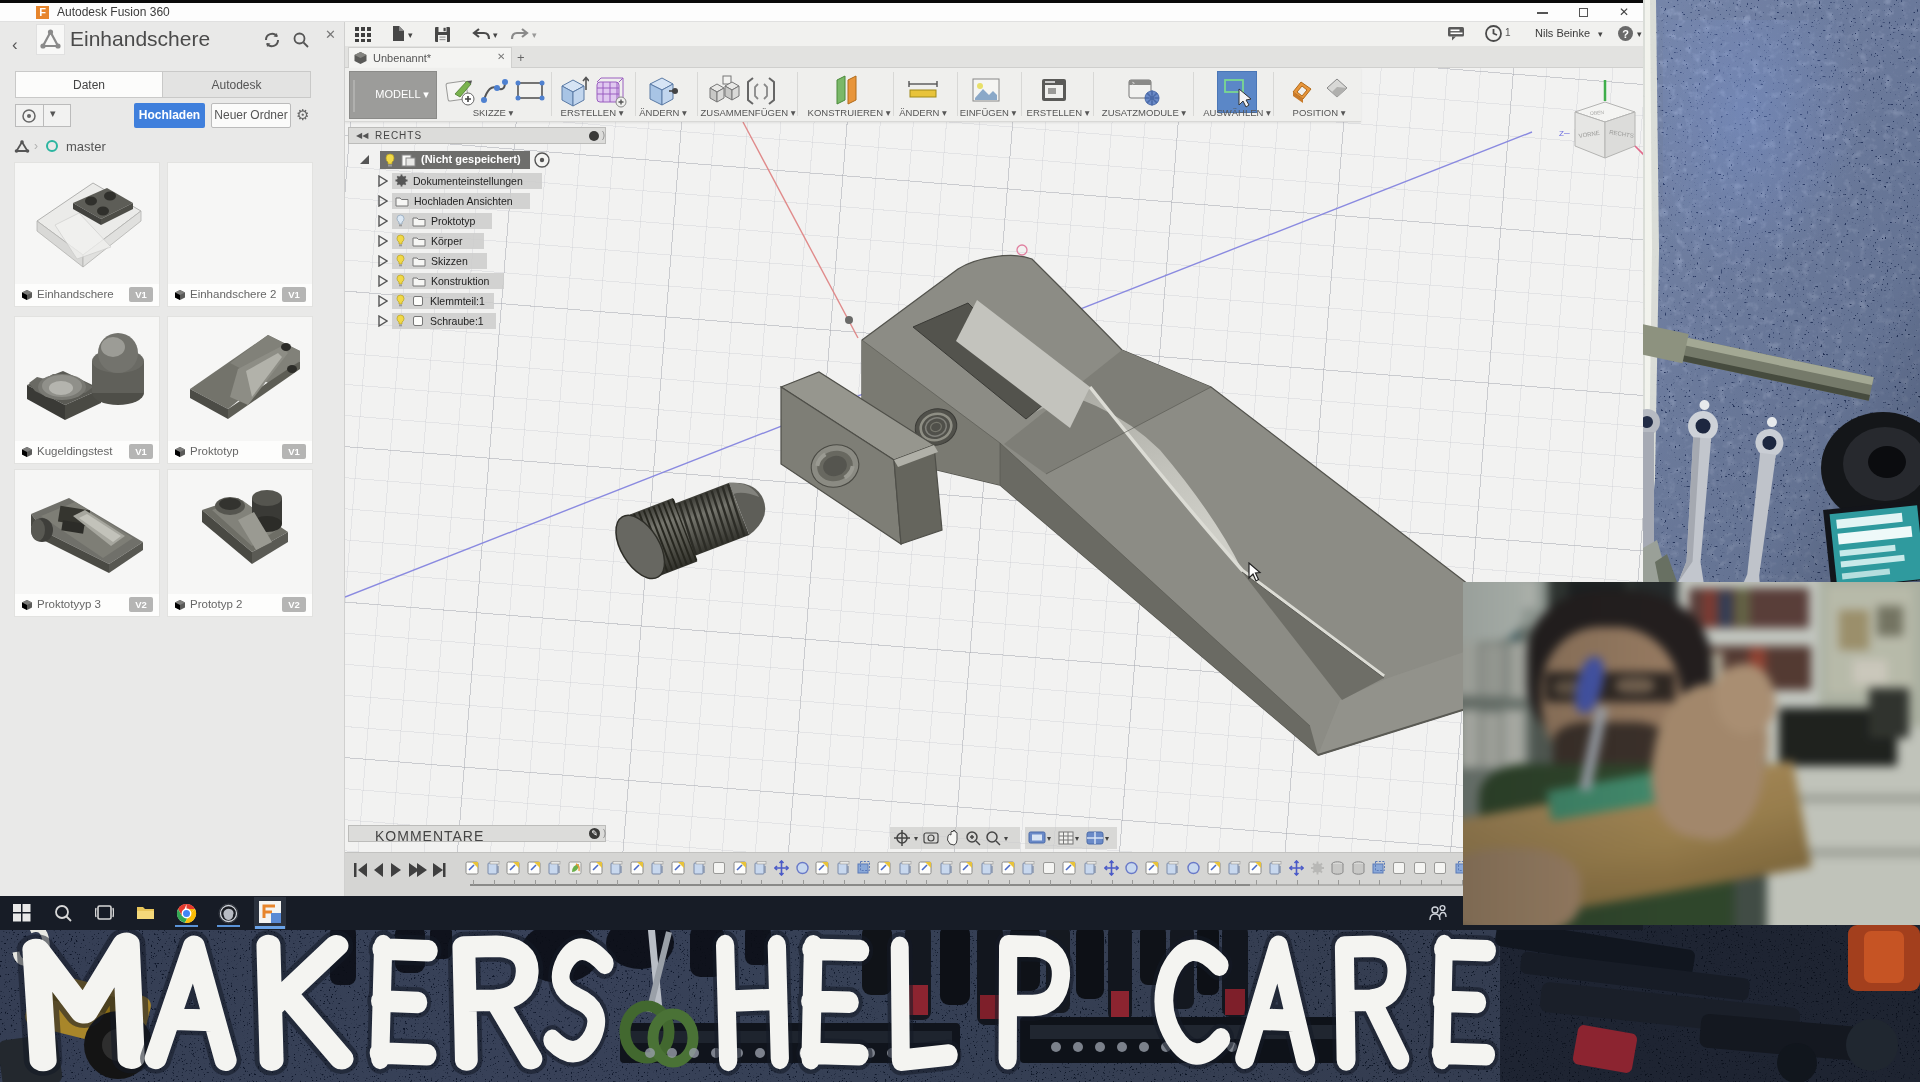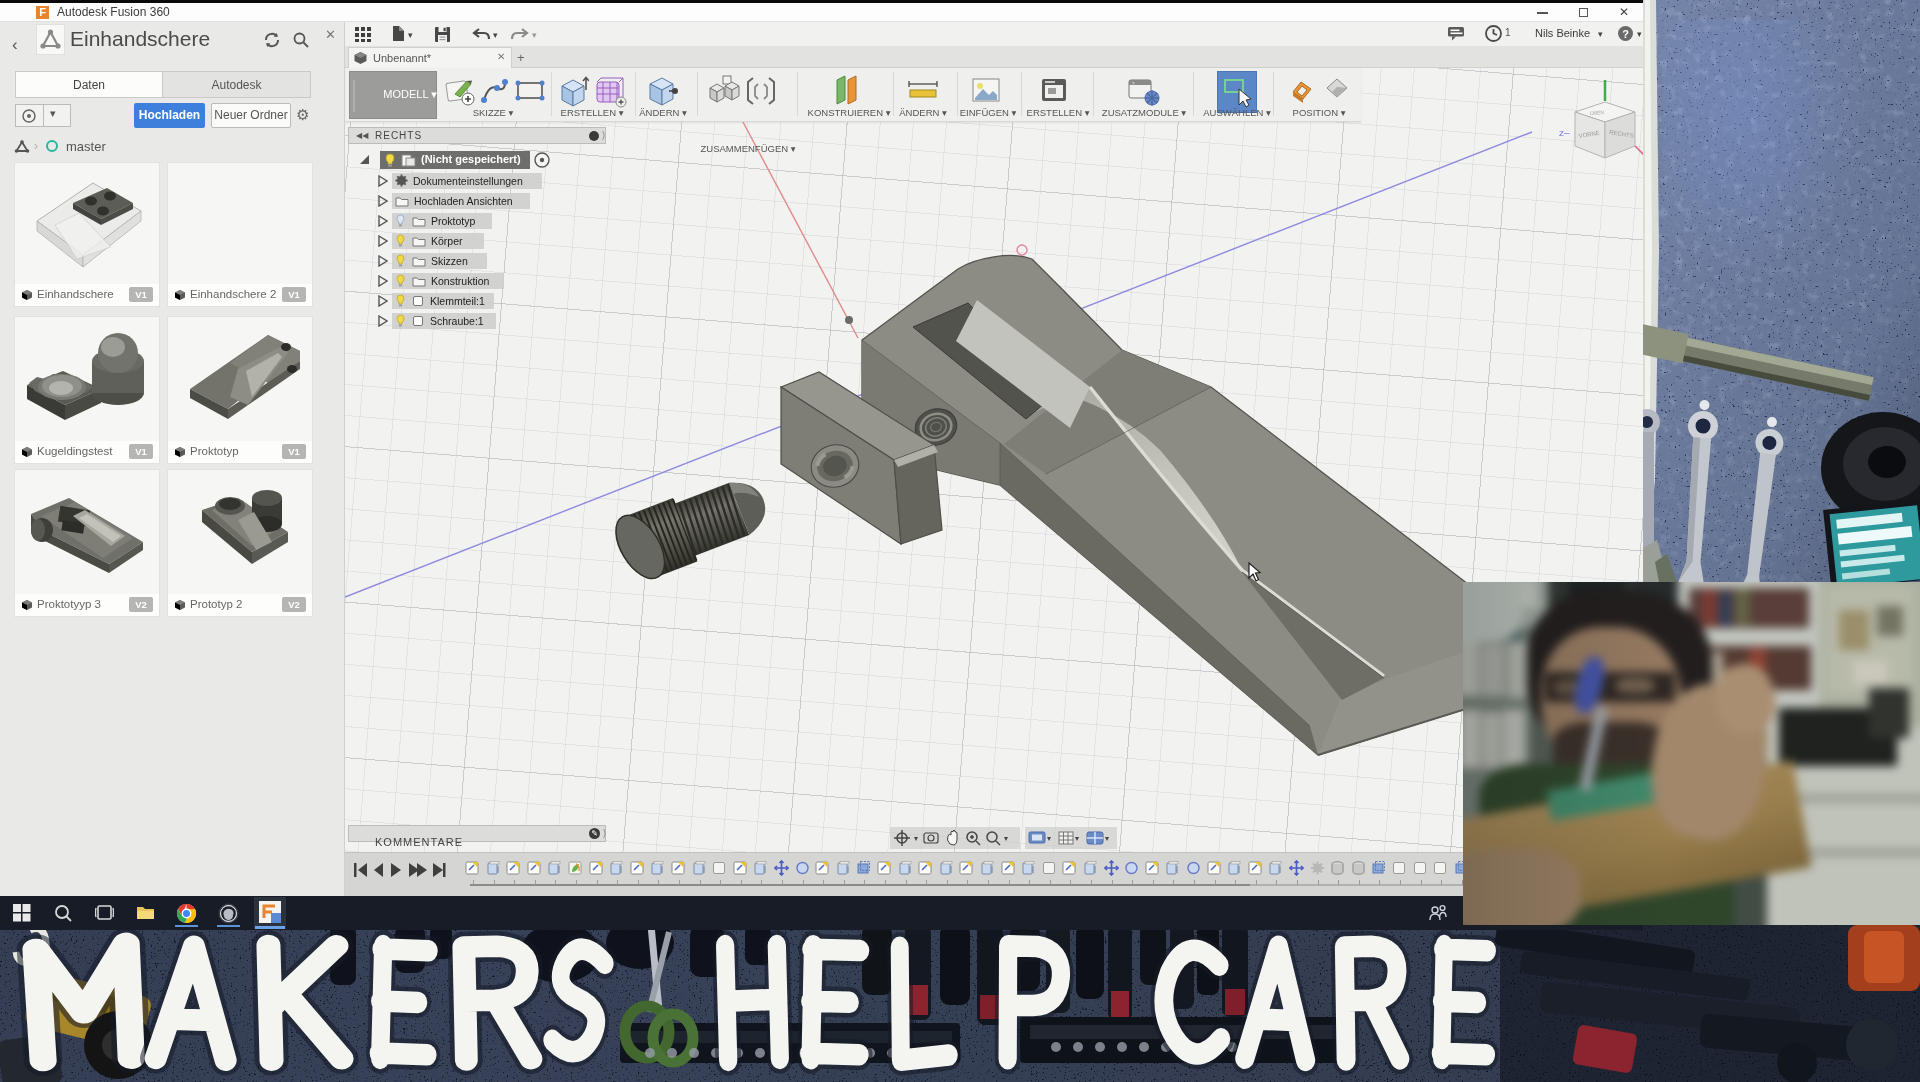--- a/index.html
+++ b/index.html
@@ -620,21 +620,21 @@
             <polygon points="6,0 12,3 6,6 0,3" fill="#83837f"></polygon>
           </svg>
    <div class="abs" style="left:24px;top:4px;font-size:11px;color:#555;">Unbenannt*</div>
    <div class="abs" style="left:148px;top:3px;font-size:10px;color:#777;">✕</div>
   </div>
   <div class="abs" style="left:172px;top:4px;font-size:13px;color:#666;">+</div>
  </div>
 
  <div class="abs" style="left:0;top:46px;width:1016px;height:54px;background:#efefed;border-bottom:1px solid #d8d8d6;box-shadow:0 1px 2px rgba(0,0,0,0.08);">
   <div class="abs" style="left:4px;top:3px;width:88px;height:48px;background:#9c9c9a;border:1px solid #8b8b89;">
-          <div class="abs" style="left:16px;top:16px;width:88px;text-align:center;font-size:11px;color:#fff;">MODELL ▾</div>
+          <div class="abs" style="left:8px;top:16px;width:88px;text-align:center;font-size:11px;color:#fff;">MODELL ▾</div>
           <div class="abs" style="left:3px;top:8px;width:2px;height:32px;background:#b0b0ae;"></div>
         </div>
         <svg class="abs" style="left:100px;top:8px" width="30" height="30" viewBox="0 0 30 30">
           <rect x="2" y="6" width="20" height="18" rx="2" fill="#f5f5f3" stroke="#9a9a98" transform="rotate(-8 12 15)"></rect>
           <path d="M10 18 L22 5 L26 8 L15 21 Z" fill="#7ab34e" stroke="#4a7a2e" stroke-width="0.8"></path>
           <path d="M22 5 L26 8 L27 4.5 Z" fill="#555"></path>
           <circle cx="23" cy="23" r="6" fill="#fff" stroke="#666"></circle>
           <path d="M23 20 L23 26 M20 23 L26 23" stroke="#444" stroke-width="1.6"></path>
         </svg>
         <svg class="abs" style="left:136px;top:8px" width="28" height="30" viewBox="0 0 28 30">
@@ -683,21 +683,21 @@
           <polygon points="10,18 17,14 17,24 10,28" fill="#dadad8" stroke="#777"></polygon>
           <rect x="16" y="2" width="8" height="8" fill="#f2f2f0" stroke="#777"></rect>
           <polygon points="18,12 25,8 32,12 25,16" fill="#e8e8e6" stroke="#777"></polygon>
           <polygon points="18,12 25,16 25,26 18,22" fill="#c8c8c6" stroke="#777"></polygon>
           <polygon points="25,16 32,12 32,22 25,26" fill="#dadad8" stroke="#777"></polygon>
         </svg>
         <svg class="abs" style="left:400px;top:6px" width="32" height="34" viewBox="0 0 32 34">
           <path d="M8 4 L3 8 L3 26 L8 30 M24 4 L29 8 L29 26 L24 30" fill="none" stroke="#666" stroke-width="2"></path>
           <path d="M13 10 L10 13 L10 22 L13 25 M19 10 L22 13 L22 22 L19 25" fill="none" stroke="#888" stroke-width="1.8"></path>
         </svg>
-        <div class="abs" style="left:333px;top:39px;width:140px;text-align:center;font-size:9.5px;color:#555;margin-top:36px;">ZUSAMMENFÜGEN ▾</div>
+        <div class="abs" style="left:333px;top:39px;width:140px;text-align:center;font-size:9.5px;color:#555;">ZUSAMMENFÜGEN ▾</div>
         <div class="abs" style="left:452px;top:4px;width:1px;height:44px;background:#d8d8d6;"></div>
         <svg class="abs" style="left:486px;top:6px" width="32" height="34" viewBox="0 0 32 34">
           <polygon points="6,6 14,2 14,26 6,30" fill="#7ab868" stroke="#4a8a3a"></polygon>
           <polygon points="17,6 25,2 25,26 17,30" fill="#e8953a" stroke="#b06a1a"></polygon>
         </svg>
         <div class="abs" style="left:434px;top:39px;width:140px;text-align:center;font-size:9.5px;color:#555;">KONSTRUIEREN ▾</div>
         <div class="abs" style="left:548px;top:4px;width:1px;height:44px;background:#d8d8d6;"></div>
         <svg class="abs" style="left:562px;top:8px" width="32" height="30" viewBox="0 0 32 30">
           <path d="M2 8 L30 8" stroke="#555" stroke-width="1.4"></path>
           <path d="M2 5 L2 11 M30 5 L30 11" stroke="#555" stroke-width="1.4"></path>
@@ -876,21 +876,21 @@
         <svg width="11" height="13" style="position:absolute;left:17px;top:2px">
           <path d="M5.5 1 Q9 1 9 4.5 Q9 7 7 8 L7 10 L4 10 L4 8 Q2 7 2 4.5 Q2 1 5.5 1Z" fill="#f0d848" stroke="#b8a020" stroke-width="0.7"></path>
           <rect x="4" y="10.5" width="3" height="1.8" fill="#999"></rect>
         </svg>
         <svg width="12" height="12" style="position:absolute;left:34px;top:3px">
           <rect x="1.5" y="1.5" width="9" height="9" rx="1.5" fill="#fcfcfa" stroke="#777"></rect>
         </svg>
         <div class="abs" style="left:52px;top:3px;font-size:10.5px;color:#222;">Schraube:1</div>
       </div>
       <div class="abs" style="left:3px;top:803px;width:258px;height:17px;background:#dcdcda;border:1px solid #bcbcba;">
-        <div class="abs" style="left:26px;top:10px;font-size:11px;color:#444;letter-spacing:1px;">KOMMENTARE</div>
+        <div class="abs" style="left:26px;top:2px;font-size:14px;color:#444;letter-spacing:1px;">KOMMENTARE</div>
         <div class="abs" style="left:240px;top:2px;width:11px;height:11px;border-radius:50%;background:#3a3a38;color:#fff;font-size:8px;text-align:center;line-height:11px;">✎</div>
         <div class="abs" style="left:254px;top:2px;font-size:9px;color:#888;">)</div>
       </div>
       <div class="abs" style="left:545px;top:805px;width:130px;height:22px;background:rgba(198,198,196,0.6);">
 <svg width="126" height="20" style="position:absolute;left:2px;top:1px">
 <g stroke="#444" fill="none" stroke-width="1.5">
 <circle cx="10" cy="10" r="5"></circle>
             <path d="M10 2 L10 18 M2 10 L18 10"></path>
 </g>
           <text x="22" y="13" font-size="8" fill="#444">▾</text>

